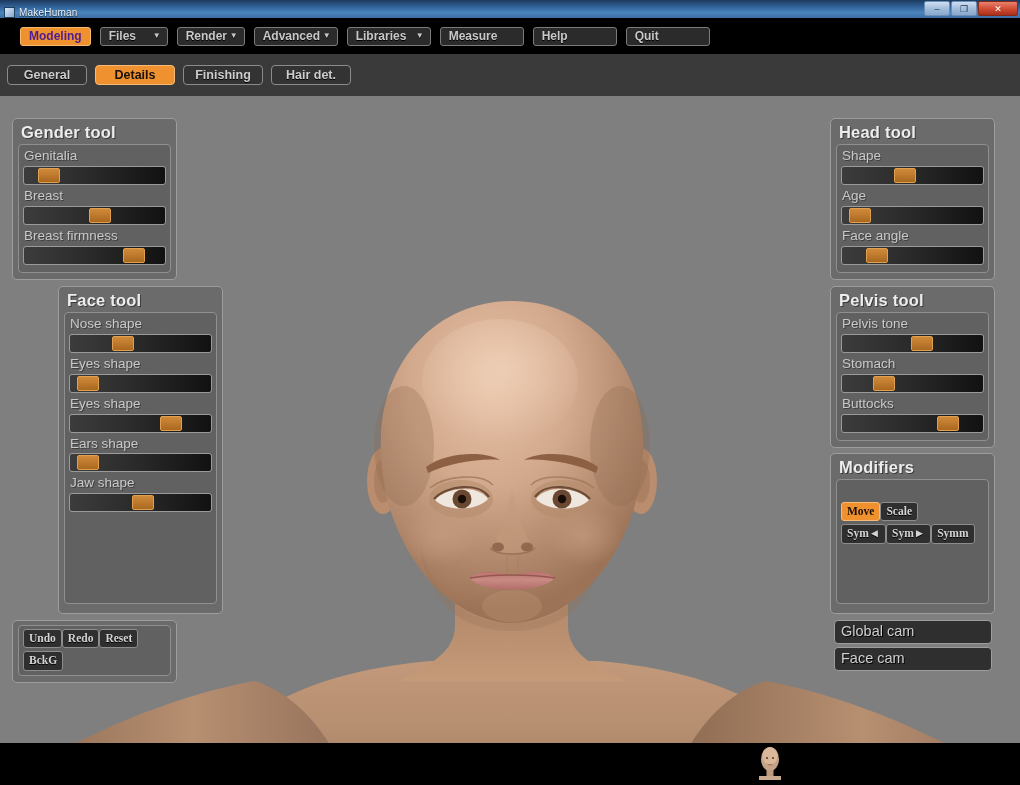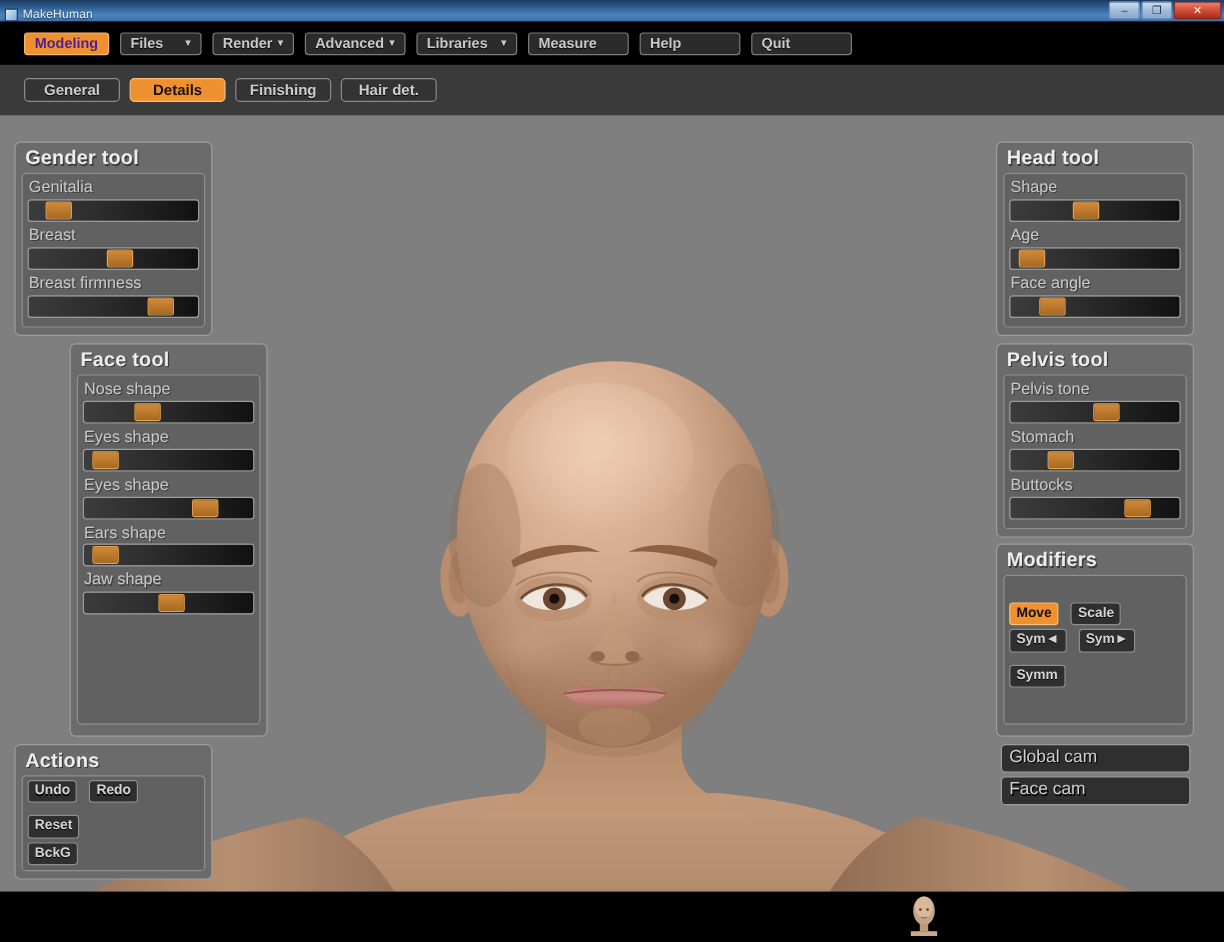--- a/index.html
+++ b/index.html
@@ -62,21 +62,21 @@
     text-shadow: none;
   }
   .mbtn .caret {
     position: absolute; right: 6px; top: 50%; transform: translateY(-50%);
     font-size: 8px; color: #c9c9c9; line-height: 1;
   }
 
   
   .tabbar {
     position: absolute; left: 0; top: 54px; width: 1020px; height: 42px;
-    background: #3a3a3a; display: flex; align-items: center; padding-left: 20px; gap: 8px;
+    background: #3a3a3a; display: flex; align-items: center; padding-left: 7px; gap: 8px;
   }
   .tabbtn {
     height: 20px; min-width: 80px; padding: 0 9px;
     display: flex; align-items: center; justify-content: center;
     background: #333; border: 1px solid #8b8b8b; border-radius: 4px;
     color: #cdcdcd; font-size: 12.5px; font-weight: bold; text-shadow: 0 1px 0 #000;
     white-space: nowrap;
   }
   .tabbtn.active { background: #f0912f; border-color: #f8bb77; color: #181009; text-shadow: none; }
 
@@ -122,21 +122,21 @@
     background: linear-gradient(90deg,#3c3c3c 0%,#2b2b2b 45%,#111 100%);
     border: 1px solid #9a9a9a; border-radius: 3px;
   }
   .slider .knob {
     position: absolute; top: 1px; bottom: 1px; width: 22px;
     background: linear-gradient(180deg,#d08938 0%,#b9762b 60%,#a8691f 100%);
     border: 1px solid #e0a050; border-radius: 2px;
   }
 
   
-  .btn-row { display: flex; gap: 10px; flex-wrap: wrap; margin-bottom: 3px; }
+  .btn-row { display: flex; gap: 0; flex-wrap: wrap; margin-bottom: 3px; font-family: Liberation Serif, serif; }
   .minibtn {
     background: #2f2f2f; border: 1px solid #8d8d8d; border-radius: 3px;
     color: #d4d4d4; font-size: 11.5px; font-weight: bold;
     padding: 1px 5px 2px 5px; text-shadow: 0 1px 0 #000; line-height: 1.25;
     white-space: nowrap;
   }
   .minibtn.active { background: #f0912f; border-color: #f7bb78; color: #1a1008; text-shadow: none; }
 
   .cambtn {
     background: #2f2f2f; border: 1px solid #9d9d9d; border-radius: 4px;
@@ -368,21 +368,20 @@
         <div class="knob" style="left: calc(6% - 1.32px);"></div>
       </div>
       <div class="slider-label">Jaw shape</div>
       <div class="slider">
         <div class="knob" style="left: calc(52% - 11.44px);"></div>
       </div>
     </div>
   </div>
 
   <div class="panel" style="left:12px; top:620px; width:165px;">
-    <div class="panel-title">Actions</div>
     <div class="panel-body">
       <div class="btn-row">
         <div class="minibtn">Undo</div>
         <div class="minibtn">Redo</div>
         <div class="minibtn">Reset</div>
       </div>
       <div class="btn-row" style="margin-bottom:0;">
         <div class="minibtn">BckG</div>
       </div>
     </div>

